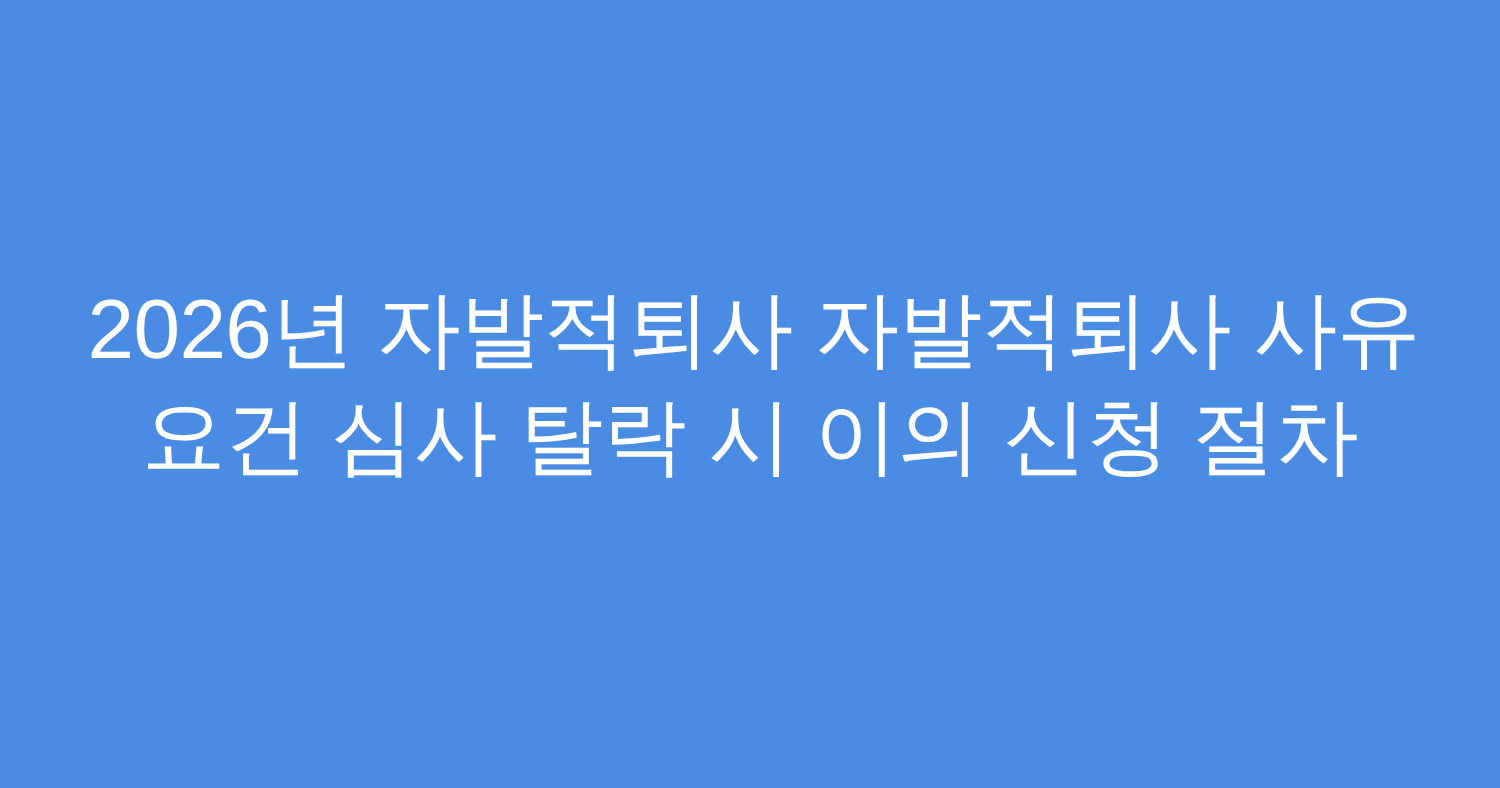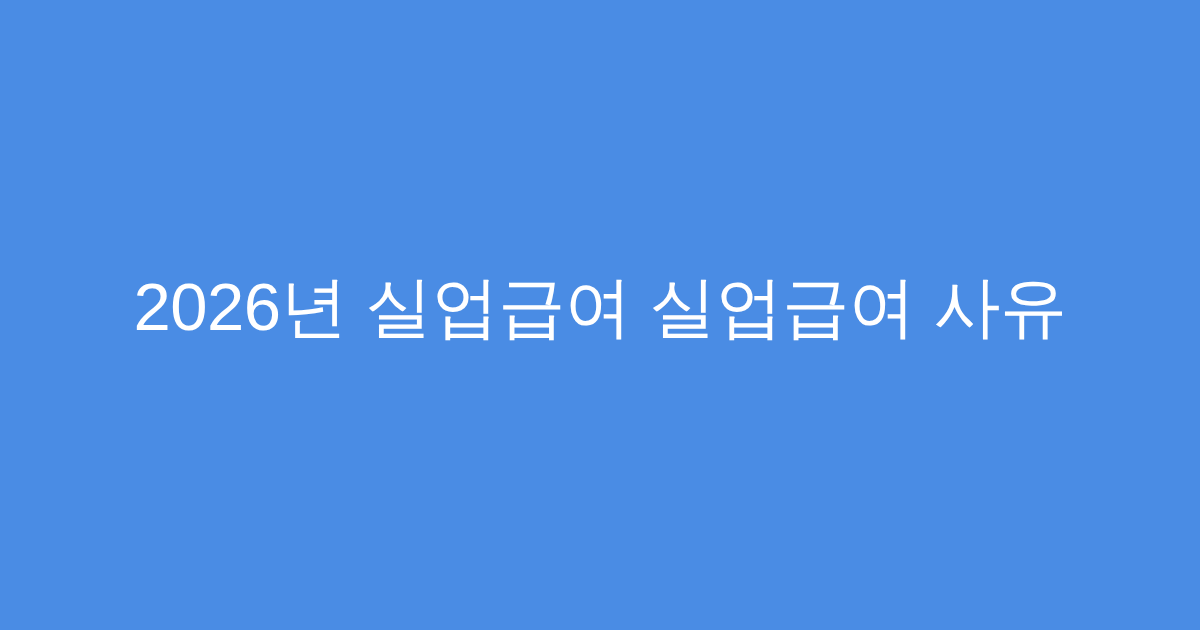--- a/index.html
+++ b/index.html
@@ -49,16 +49,17 @@
     letter-spacing: -0.5px;
     white-space: nowrap;
   }
 </style>
 </head>
 <body>
 
 <div class="card">
 
   <div class="title-block">
-    <span class="title-line">2026년 실업급여 실업급여 사유</span>
+    <span class="title-line">2026년 자발적퇴사 자발적퇴사 사유</span>
+    <span class="title-line">요건 심사 탈락 시 이의 신청 절차</span>
   </div>
 
 </div>
 
 </body></html>

